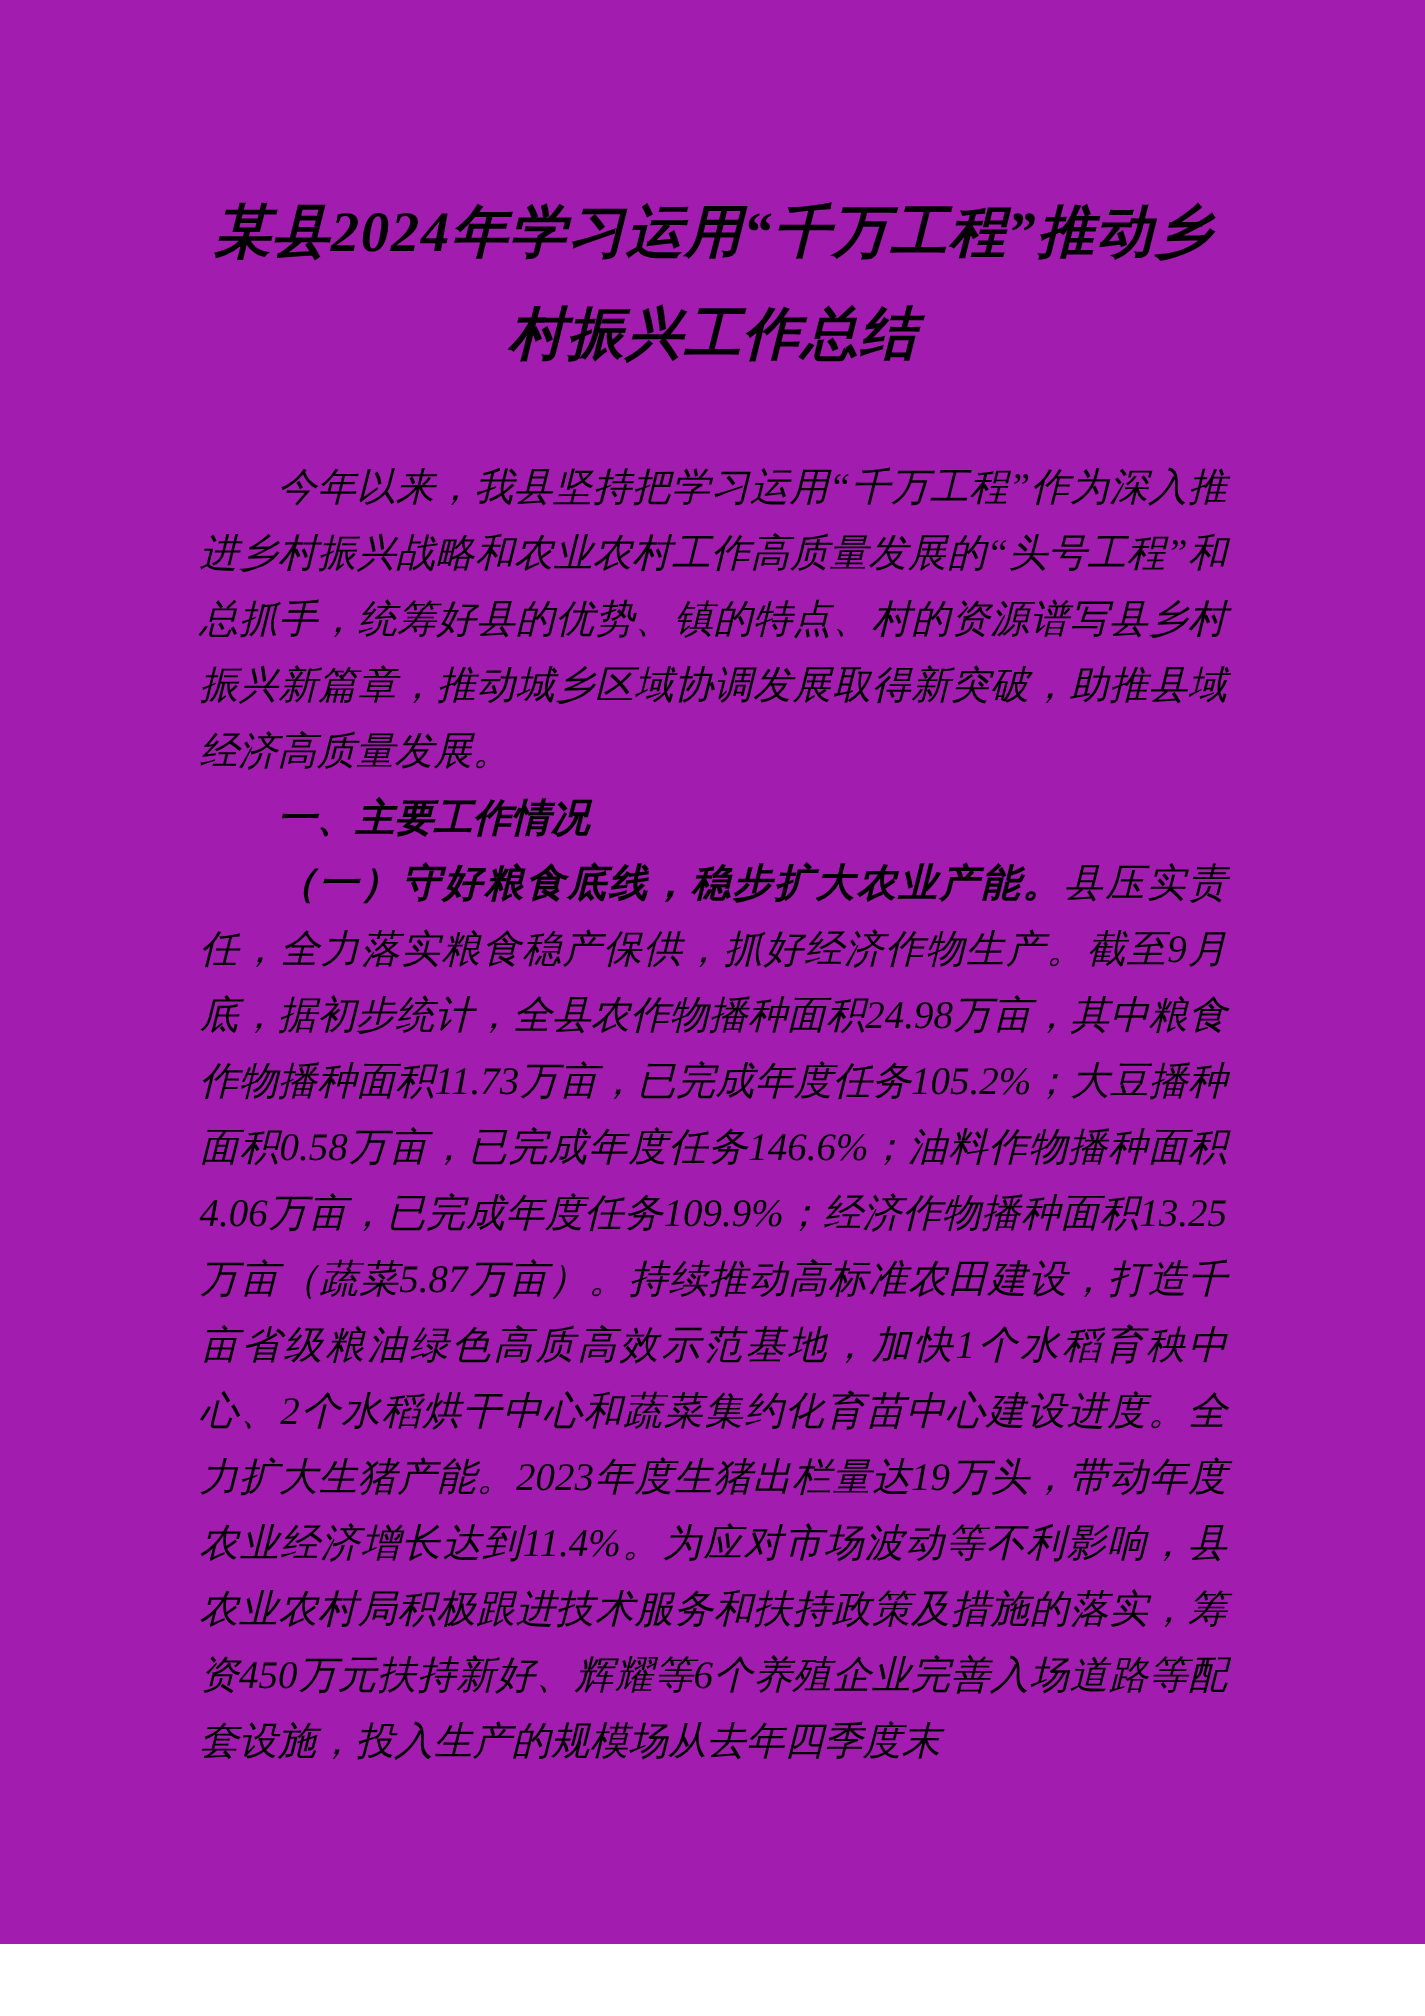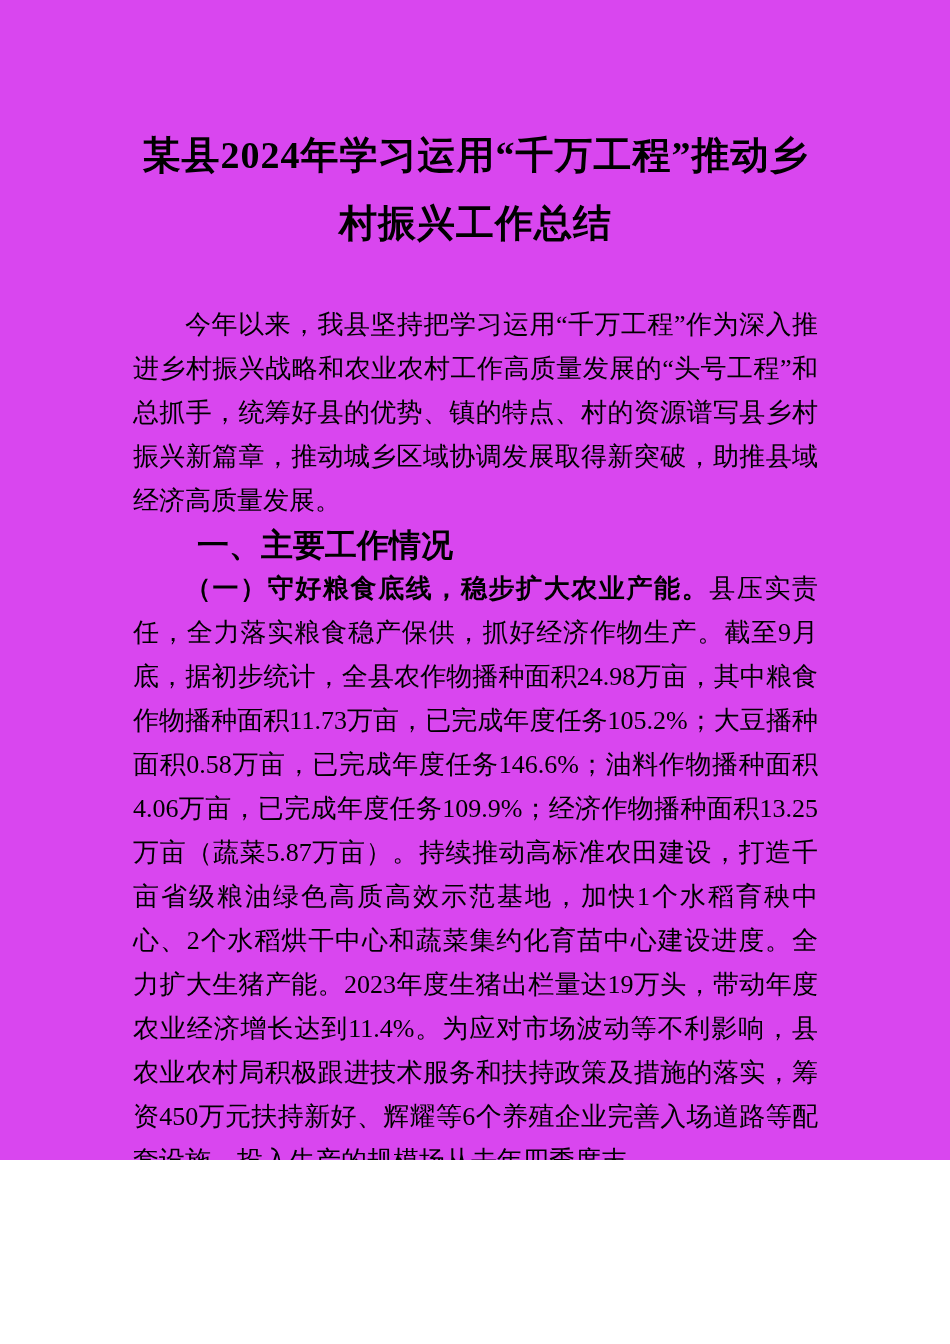--- a/index.html
+++ b/index.html
@@ -3,27 +3,28 @@
 <meta charset="utf-8">
 <style>
   html, body {
     margin: 0;
     padding: 0;
     background: #ffffff;
   }
   .page {
     position: relative;
     width: 950px;
-    height: 1160px;
-    background: #d946ef;
+    height: 1296px;
+    background: #a21caf;
     color: #000000;
     box-sizing: border-box;
     padding: 122px 132px 0 133px;
     overflow: hidden;
     font-family: "Liberation Serif", "DejaVu Serif", serif;
+    font-style: italic;
   }
   .doc-title {
     margin: 0 0 46px 0;
     font-size: 38px;
     font-weight: bold;
     line-height: 1.78;
     text-align: center;
     letter-spacing: 1px;
     font-family: "Liberation Serif", "DejaVu Serif", serif;
   }
@@ -34,21 +35,21 @@
     text-justify: inter-ideograph;
     margin-top: 32px;
   }
   .body-text p {
     margin: 0;
     text-indent: 2em;
   }
   .section-heading {
     margin: 0;
     text-indent: 2em;
-    font-size: 32px;
+    font-size: 26px;
     line-height: 44px;
     font-weight: bold;
     font-family: "Liberation Sans", "DejaVu Sans", sans-serif;
   }
   .sub-lead {
     font-weight: bold;
   }
 </style>
 </head>
 <body>

